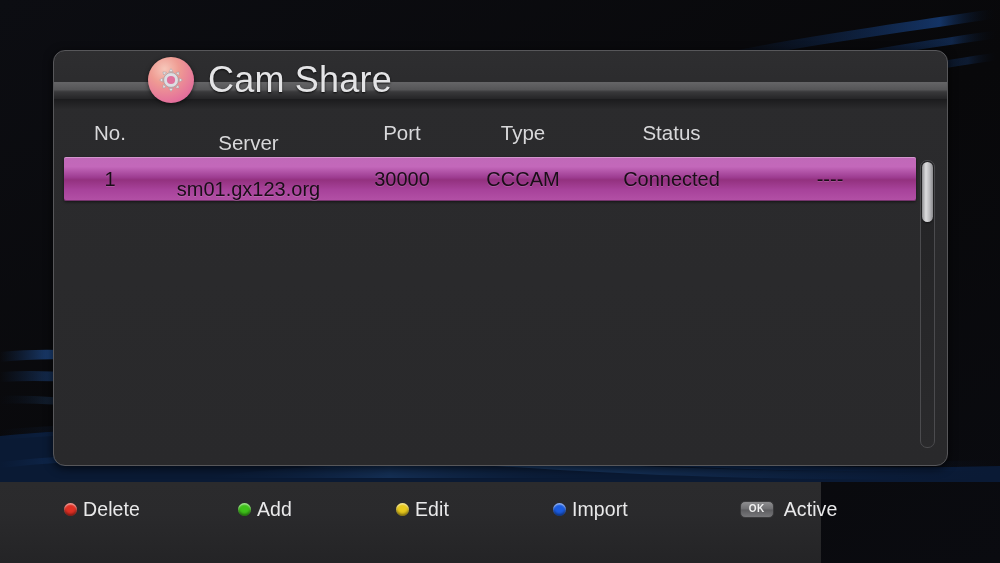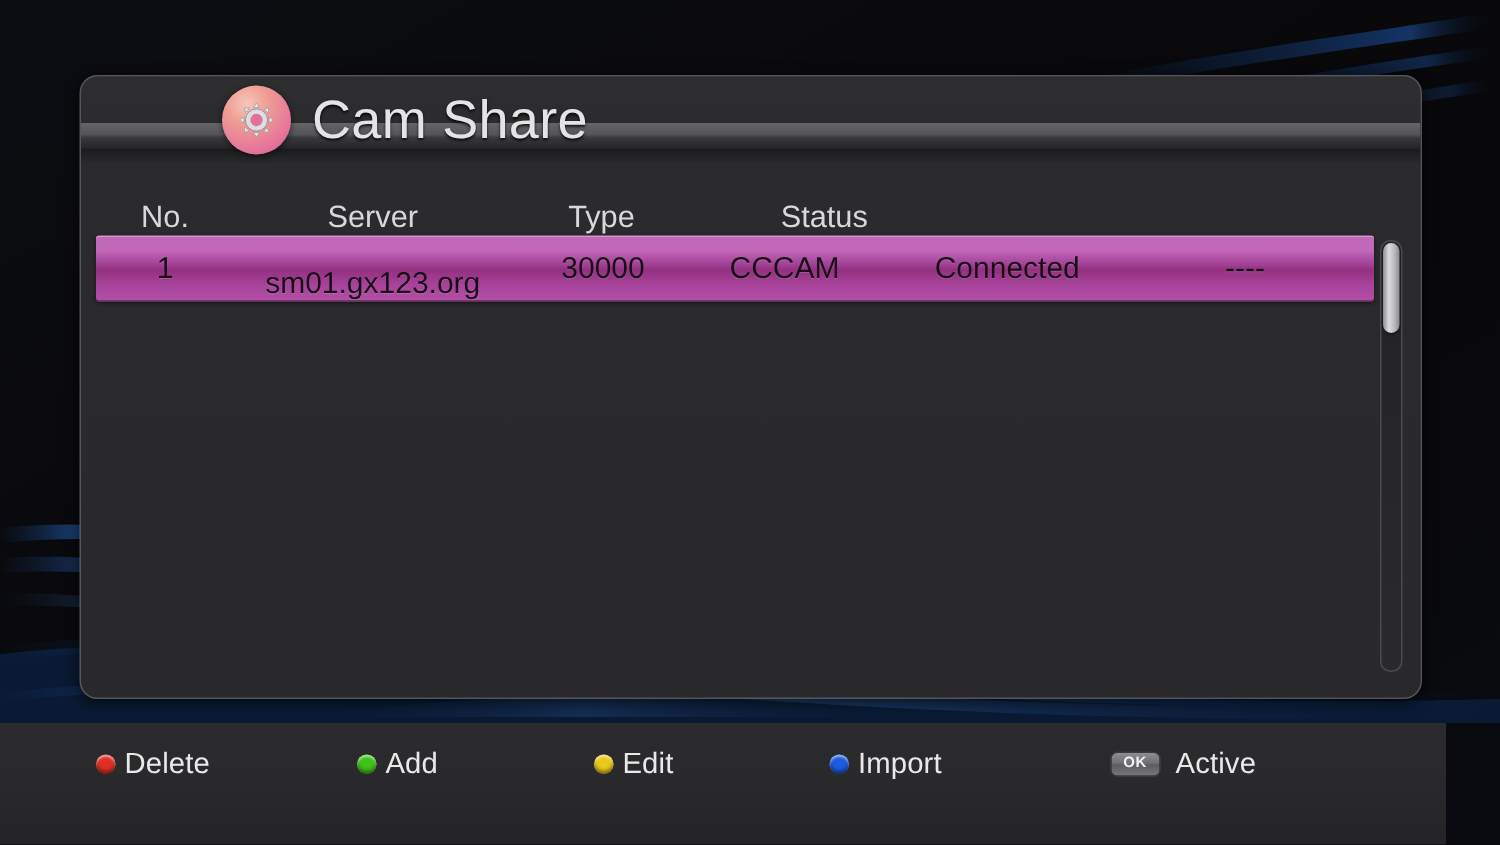--- a/index.html
+++ b/index.html
@@ -10,21 +10,21 @@
     background:#080809;
     position:relative;
   }
 
   
   #wallpaper { position:absolute; inset:0; background:#0a0a0c; overflow:hidden; }
   #wallpaper svg { position:absolute; inset:0; width:1000px; height:563px; display:block; }
 
   
   #bottom-bar {
-    position:absolute; left:0; top:482px; width:964px; height:81px;
+    position:absolute; left:0; top:482px; width:821px; height:81px;
     background:linear-gradient(180deg,#2b2b2d 0%,#2a2a2c 40%,#242426 100%);
     z-index:6;
   }
   #bottom-bar .hint-row {
     position:absolute; left:0; top:0; width:1000px; height:55px;
     display:flex; align-items:center;
   }
   .hint {
     display:flex; align-items:center; gap:6px;
     color:#e9e9ea; font-size:19.5px; letter-spacing:.1px;
@@ -79,21 +79,21 @@
   #app-icon svg { display:block; }
   #app-title {
     position:relative; z-index:2;
     font-size:36px; color:#e4e4e6; letter-spacing:.2px;
     text-shadow:0 1px 2px rgba(0,0,0,.85);
     line-height:1;
   }
 
   
   #table-head {
-    display:flex; height:48px; align-items:flex-end;
+    display:flex; height:48px; align-items:center;
     color:#d8d8da; font-size:20.5px;
     padding:0 0 0 10px;
   }
   .col { text-align:center; flex:none; }
   .c-no     { width:92px; }
   .c-server { width:185px;margin-top:20px; }
   .c-port   { width:122px; }
   .c-type   { width:120px; }
   .c-status { width:177px; }
   .c-expire { width:140px; }
@@ -202,20 +202,21 @@
           <circle cx="13" cy="13" r="4.1" fill="#e0719d"></circle>
         </svg>
       </div>
       <div id="app-title">Cam Share</div>
     </div>
   </div>
 
   <div id="table-head">
     <div class="col c-no">No.</div>
     <div class="col c-server">Server</div>
+    <div class="col c-port">Port</div>
     <div class="col c-type">Type</div>
     <div class="col c-status">Status</div>
   </div>
 
   <div id="list-area">
 
     <div class="row selected">
       <div class="col c-no">1</div>
       <div class="col c-server">sm01.gx123.org</div>
       <div class="col c-port">30000</div>

